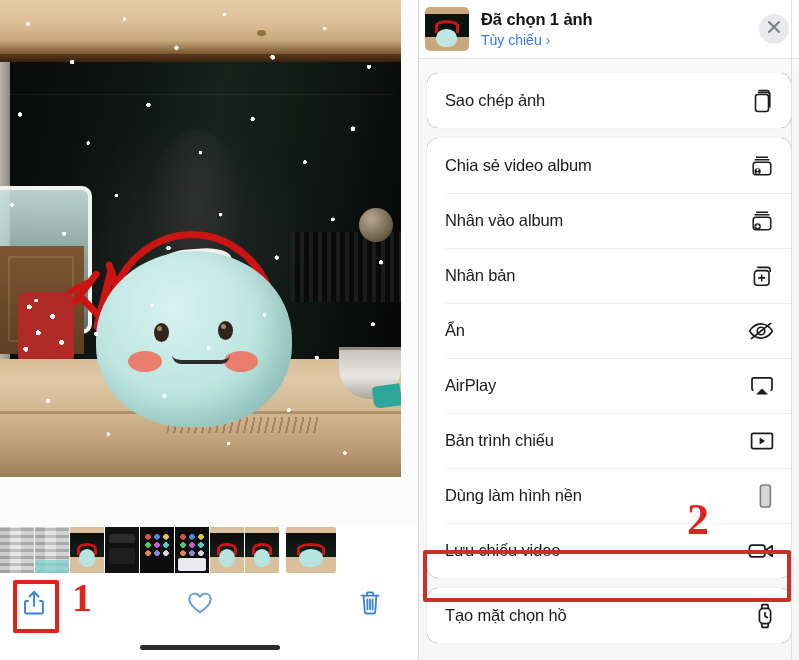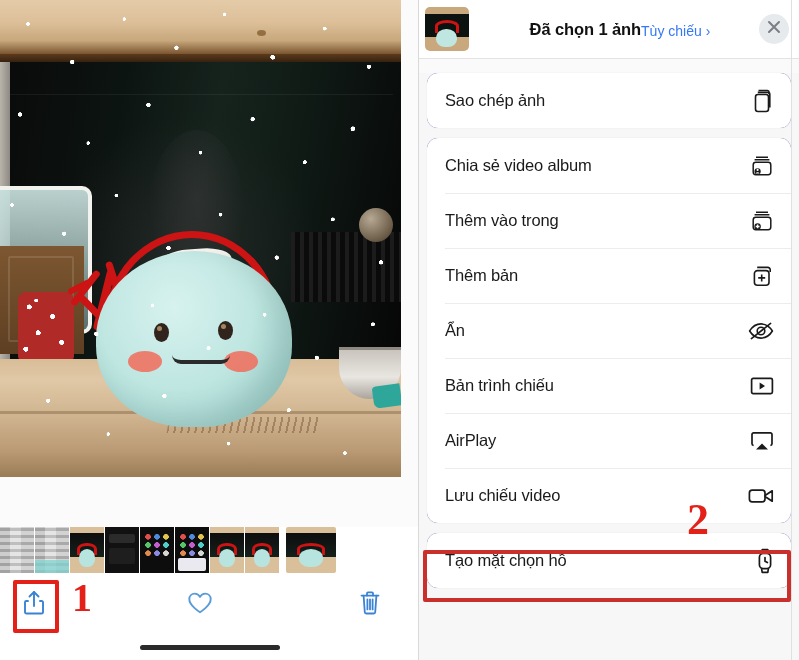--- a/index.html
+++ b/index.html
@@ -294,21 +294,21 @@
     position:relative; height:58px; background:#fff;
     display:flex; align-items:center; padding:0 10px 0 6px;
   }
   #sheet-thumb {
     width:44px; height:44px; flex:0 0 44px; border-radius:5px; overflow:hidden;
     position:relative; background:#c8a87c; margin-right:12px;
   }
   #sheet-thumb .tp-dark { position:absolute; left:0; top:16%; width:100%; height:52%; background:#0c120f; }
   #sheet-thumb .tp-plush { position:absolute; left:26%; bottom:10%; width:46%; height:40%; border-radius:50% 50% 44% 44%; background:#bfe6e1; }
   #sheet-thumb .tp-ant { position:absolute; left:22%; top:30%; width:56%; height:28%; border:3px solid #cc1414; border-bottom:none; border-radius:50% 50% 0 0; }
-  #sheet-titles { display:flex; justify-content:center; flex:1; }
+  #sheet-titles { display:flex; flex-direction:column; justify-content:center; flex:1; }
   #sheet-title { font-size:16.5px; font-weight:700; color:#111; letter-spacing:-.1px; }
   #sheet-subtitle {
     font-size:14px; color:#3478f6; margin-top:3px; display:flex; align-items:center; gap:4px;
   }
   #close-btn {
     width:30px; height:30px; border-radius:50%; background:#e6eaec;
     display:flex; align-items:center; justify-content:center; flex:0 0 30px;
   }
   #header-sep { height:1px; background:#e3e3e3; }
 
@@ -516,66 +516,74 @@
               <path d="M7 3.2 H19"></path>
               <path d="M5.6 5.8 H20.4"></path>
               <rect x="4.2" y="8.3" width="17.6" height="12.4" rx="2.6"></rect>
               <circle cx="8.6" cy="17.4" r="3.1" fill="#1a1a1a" stroke="none"></circle>
               <circle cx="8.6" cy="15.9" r="1.05" fill="#fff" stroke="none"></circle>
               <path d="M6.6 19.6 a2.2 2.2 0 0 1 4 0" fill="#fff" stroke="none"></path>
             </svg>
           </div>
         </div>
         <div class="row">
-          <div class="row-label">Thêm vào trong</div>
+          <div class="row-label">Nhân vào album</div>
           <div class="row-icon">
             <svg width="26" height="24" viewBox="0 0 26 24" fill="none" stroke="#1a1a1a" stroke-width="1.5" stroke-linejoin="round">
               <path d="M7 3.2 H19"></path>
               <path d="M5.6 5.8 H20.4"></path>
               <rect x="4.2" y="8.3" width="17.6" height="12.4" rx="2.6"></rect>
               <circle cx="8.6" cy="17.4" r="3.2" fill="#1a1a1a" stroke="none"></circle>
               <path d="M8.6 15.5 V19.3 M6.7 17.4 H10.5" stroke="#fff" stroke-width="1.5"></path>
             </svg>
           </div>
         </div>
         <div class="row">
-          <div class="row-label">Thêm bản</div>
+          <div class="row-label">Nhân bản</div>
           <div class="row-icon">
             <svg width="24" height="24" viewBox="0 0 24 24" fill="none" stroke="#1a1a1a" stroke-width="1.6" stroke-linejoin="round">
               <path d="M6.2 3.4 H16.8 A2.4 2.4 0 0 1 19.2 5.8 V8"></path>
               <rect x="3.4" y="6.6" width="14.6" height="14.6" rx="3"></rect>
               <path d="M10.7 10.4 V17.4 M7.2 13.9 H14.2"></path>
             </svg>
           </div>
         </div>
         <div class="row">
           <div class="row-label">Ẩn</div>
           <div class="row-icon">
             <svg width="28" height="22" viewBox="0 0 28 22" fill="none" stroke="#1a1a1a" stroke-width="1.6" stroke-linejoin="round" stroke-linecap="round">
               <path d="M2.6 11 C5.6 6.2 9.6 3.9 14 3.9 C18.4 3.9 22.4 6.2 25.4 11 C22.4 15.8 18.4 18.1 14 18.1 C9.6 18.1 5.6 15.8 2.6 11 Z"></path>
               <circle cx="14" cy="11" r="3.8"></circle>
               <path d="M4.4 18.6 L23.6 3.4"></path>
             </svg>
           </div>
         </div>
         <div class="row">
+          <div class="row-label">AirPlay</div>
+          <div class="row-icon">
+            <svg width="26" height="22" viewBox="0 0 26 22" fill="none" stroke="#1a1a1a" stroke-width="1.7" stroke-linejoin="round">
+              <path d="M21.4 15.3 A1.6 1.6 0 0 0 23 13.7 V4.4 A1.6 1.6 0 0 0 21.4 2.8 H4.6 A1.6 1.6 0 0 0 3 4.4 V13.7 A1.6 1.6 0 0 0 4.6 15.3"></path>
+              <path d="M13 13.4 L19 19.6 H7 Z" fill="#1a1a1a" stroke="none"></path>
+            </svg>
+          </div>
+        </div>
+        <div class="row">
           <div class="row-label">Bản trình chiếu</div>
           <div class="row-icon">
             <svg width="26" height="22" viewBox="0 0 26 22" fill="none" stroke="#1a1a1a" stroke-width="1.7" stroke-linejoin="round">
               <rect x="2.6" y="3.4" width="20.8" height="15.2" rx="1.6"></rect>
               <path d="M10.6 7.6 L16 11 L10.6 14.4 Z" fill="#1a1a1a" stroke="none"></path>
             </svg>
           </div>
         </div>
-        <div class="row">
-          <div class="row-label">AirPlay</div>
-          <div class="row-icon">
-            <svg width="26" height="22" viewBox="0 0 26 22" fill="none" stroke="#1a1a1a" stroke-width="1.7" stroke-linejoin="round">
-              <path d="M21.4 15.3 A1.6 1.6 0 0 0 23 13.7 V4.4 A1.6 1.6 0 0 0 21.4 2.8 H4.6 A1.6 1.6 0 0 0 3 4.4 V13.7 A1.6 1.6 0 0 0 4.6 15.3"></path>
-              <path d="M13 13.4 L19 19.6 H7 Z" fill="#1a1a1a" stroke="none"></path>
+        <div class="row highlighted">
+          <div class="row-label">Dùng làm hình nền</div>
+          <div class="row-icon">
+            <svg width="20" height="28" viewBox="0 0 20 28" fill="none" stroke="#7d7d7d" stroke-width="1.6">
+              <rect x="5.4" y="3" width="10" height="22" rx="2.6" fill="#d6d6d6"></rect>
             </svg>
           </div>
         </div>
         <div class="row">
           <div class="row-label">Lưu chiếu video</div>
           <div class="row-icon">
             <svg width="28" height="22" viewBox="0 0 28 22" fill="none" stroke="#1a1a1a" stroke-width="1.7" stroke-linejoin="round">
               <rect x="2.4" y="5.2" width="15.6" height="11.6" rx="2.8"></rect>
               <path d="M18.4 10.2 L25.2 5.8 V16.2 L18.4 11.8 Z"></path>
             </svg>

